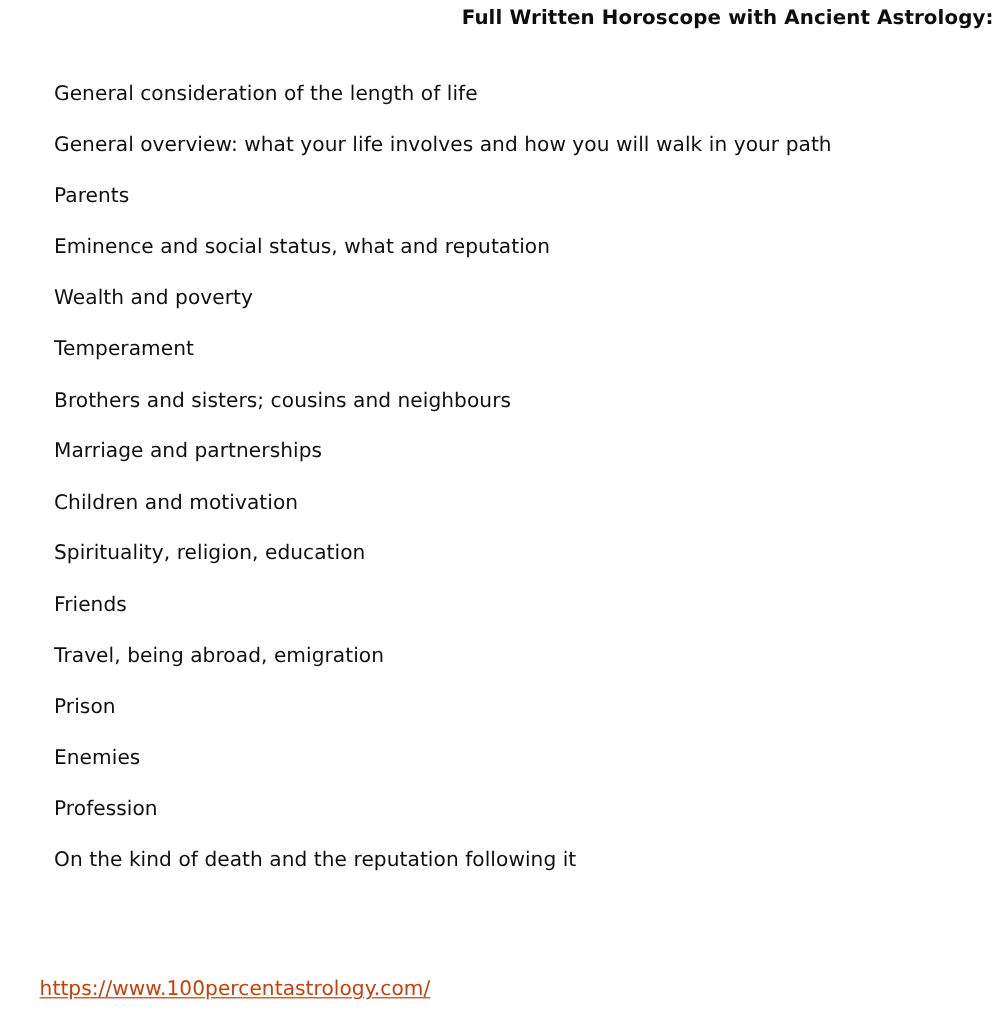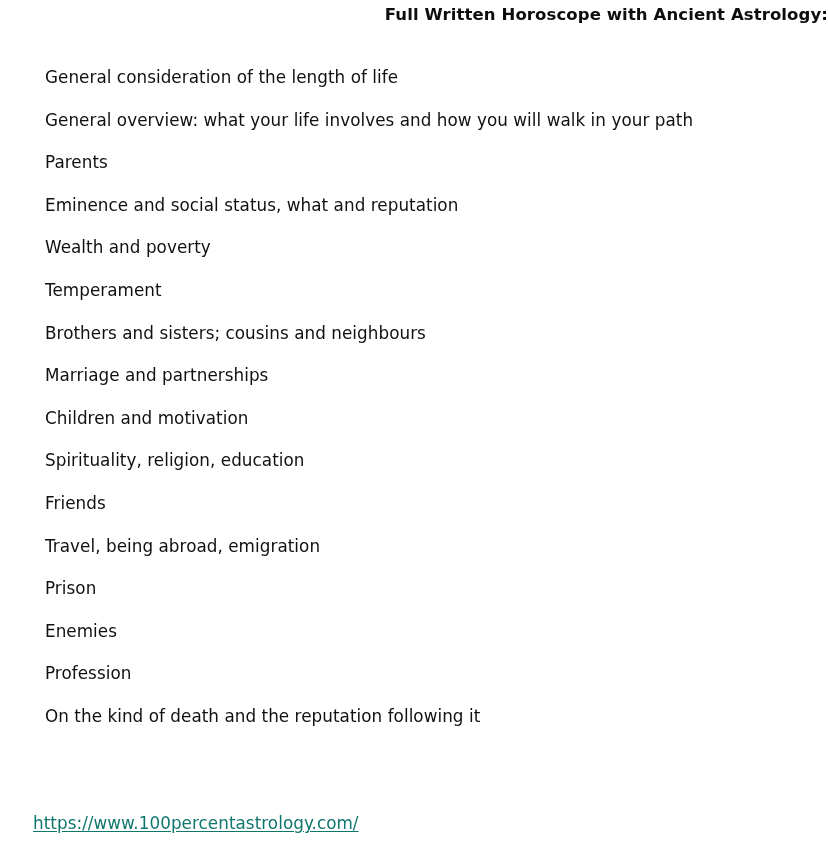--- a/index.html
+++ b/index.html
@@ -53,21 +53,21 @@
     letter-spacing: 0.05px;
   }
   .link-row {
     position: absolute;
     top: 810px;
     left: 33px;
     line-height: 26px;
     font-size: 16.8px;
   }
   .doc-link {
-    color: #0f766e;
+    color: #c2410c;
     text-decoration: underline;
     text-underline-offset: 2px;
     font-size: 16.8px;
     letter-spacing: 0.05px;
     cursor: pointer;
   }
 </style>
 </head>
 <body>
 

